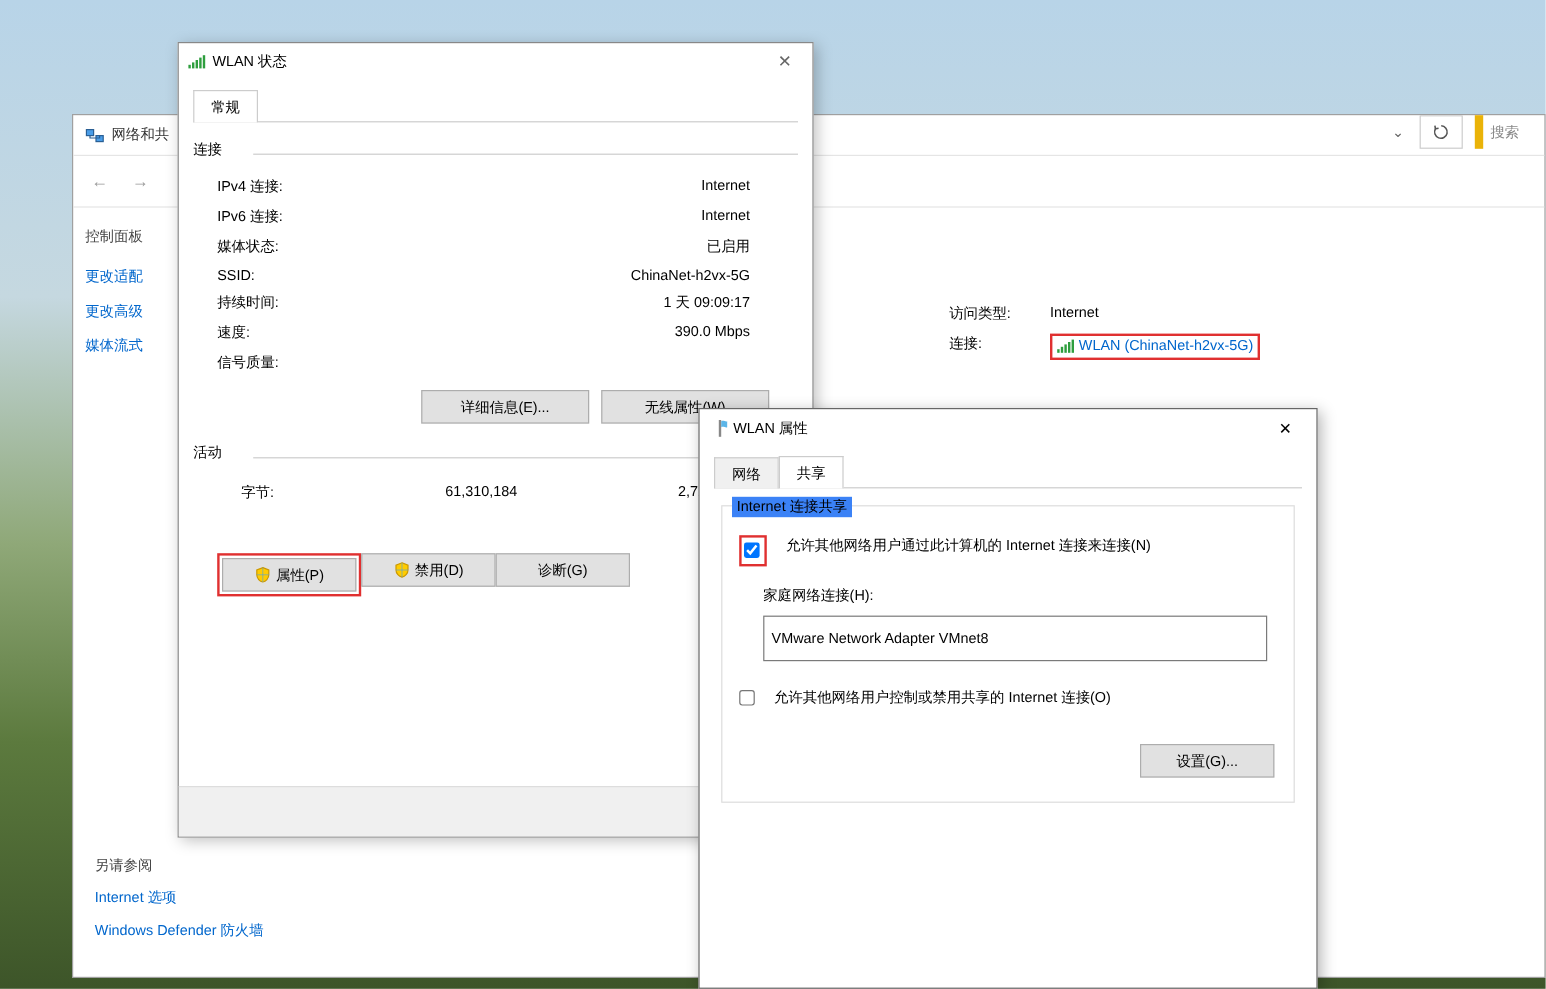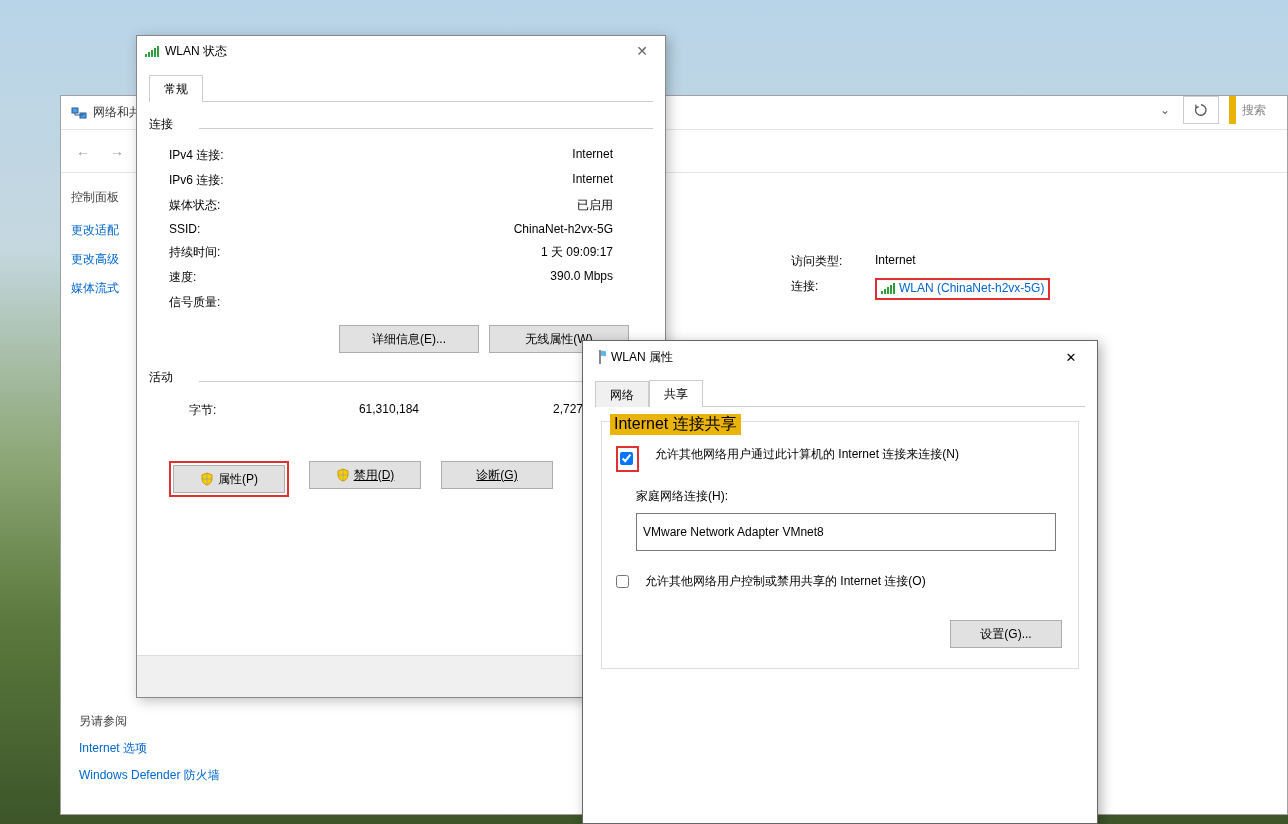--- a/index.html
+++ b/index.html
@@ -80,21 +80,21 @@
   position: absolute; right: 108px; top: 0;
   width: 28px; height: 28px;
   display: flex; align-items: center; justify-content: center;
   color: #666;
 }
 .toolbar-right { position: absolute; right: 0; top: 0; height: 44px; display: flex; align-items: center; }
 
 
 .status-dialog {
   position: absolute;
-  left: 136px; top: 35px;
+  left: 148px; top: 35px;
   width: 530px; height: 663px;
   background: #fff;
   border: 1px solid #888;
   box-shadow: 3px 3px 12px rgba(0,0,0,0.25);
 }
 .dlg-titlebar {
   height: 30px;
   display: flex; align-items: center;
   padding: 0 8px;
   font-size: 12px;
@@ -175,21 +175,21 @@
 .signal-mini span { width: 2px; background: #2e9e3e; }
 .signal-mini span:nth-child(1){height:4px}
 .signal-mini span:nth-child(2){height:6px}
 .signal-mini span:nth-child(3){height:8px}
 .signal-mini span:nth-child(4){height:10px}
 .signal-mini span:nth-child(5){height:12px}
 .bytes-row { display: flex; padding: 6px 40px; font-size: 12px; }
 .bytes-row .lbl { width: 80px; }
 .bytes-row .sent { width: 150px; text-align: right; }
 .bytes-row .recv { flex: 1; text-align: right; padding-right: 20px; }
-.footer-btns { display: flex; gap: 20px; padding: 36px 20px 0 20px; text-decoration: underline; }
+.footer-btns { display: flex; gap: 0; padding: 36px 20px 0 20px; }
 .shield-icon {
   width: 14px; height: 14px;
   display: inline-block;
 }
 .shield-svg { width: 14px; height: 14px; }
 .red-highlight { border: 2px solid #e03030; padding: 2px; }
 
 .dlg-bottom-bar {
   position: absolute;
   bottom: 0; left: 0; right: 0;
@@ -217,22 +217,22 @@
 }
 .props-body { padding: 6px 12px; }
 .group-box {
   margin: 10px 6px;
   padding: 14px 10px;
   border: 1px solid #ddd;
   position: relative;
 }
 .group-box-label {
   position: absolute; top: -8px; left: 8px;
-  background: #eab308; padding: 0 4px;
-  font-size: 16px;
+  background: #3b82f6; padding: 0 4px;
+  font-size: 12px;
 }
 .chk-row { display: flex; align-items: flex-start; gap: 16px; margin: 10px 4px; font-size: 12px; }
 .chk-row input { margin-top: 2px; }
 .home-conn { margin: 16px 4px 8px 24px; font-size: 12px; }
 .combo {
   width: 420px; height: 38px;
   border: 1px solid #7a7a7a;
   padding: 2px 6px;
   font-size: 12px;
   display: flex; align-items: center;

